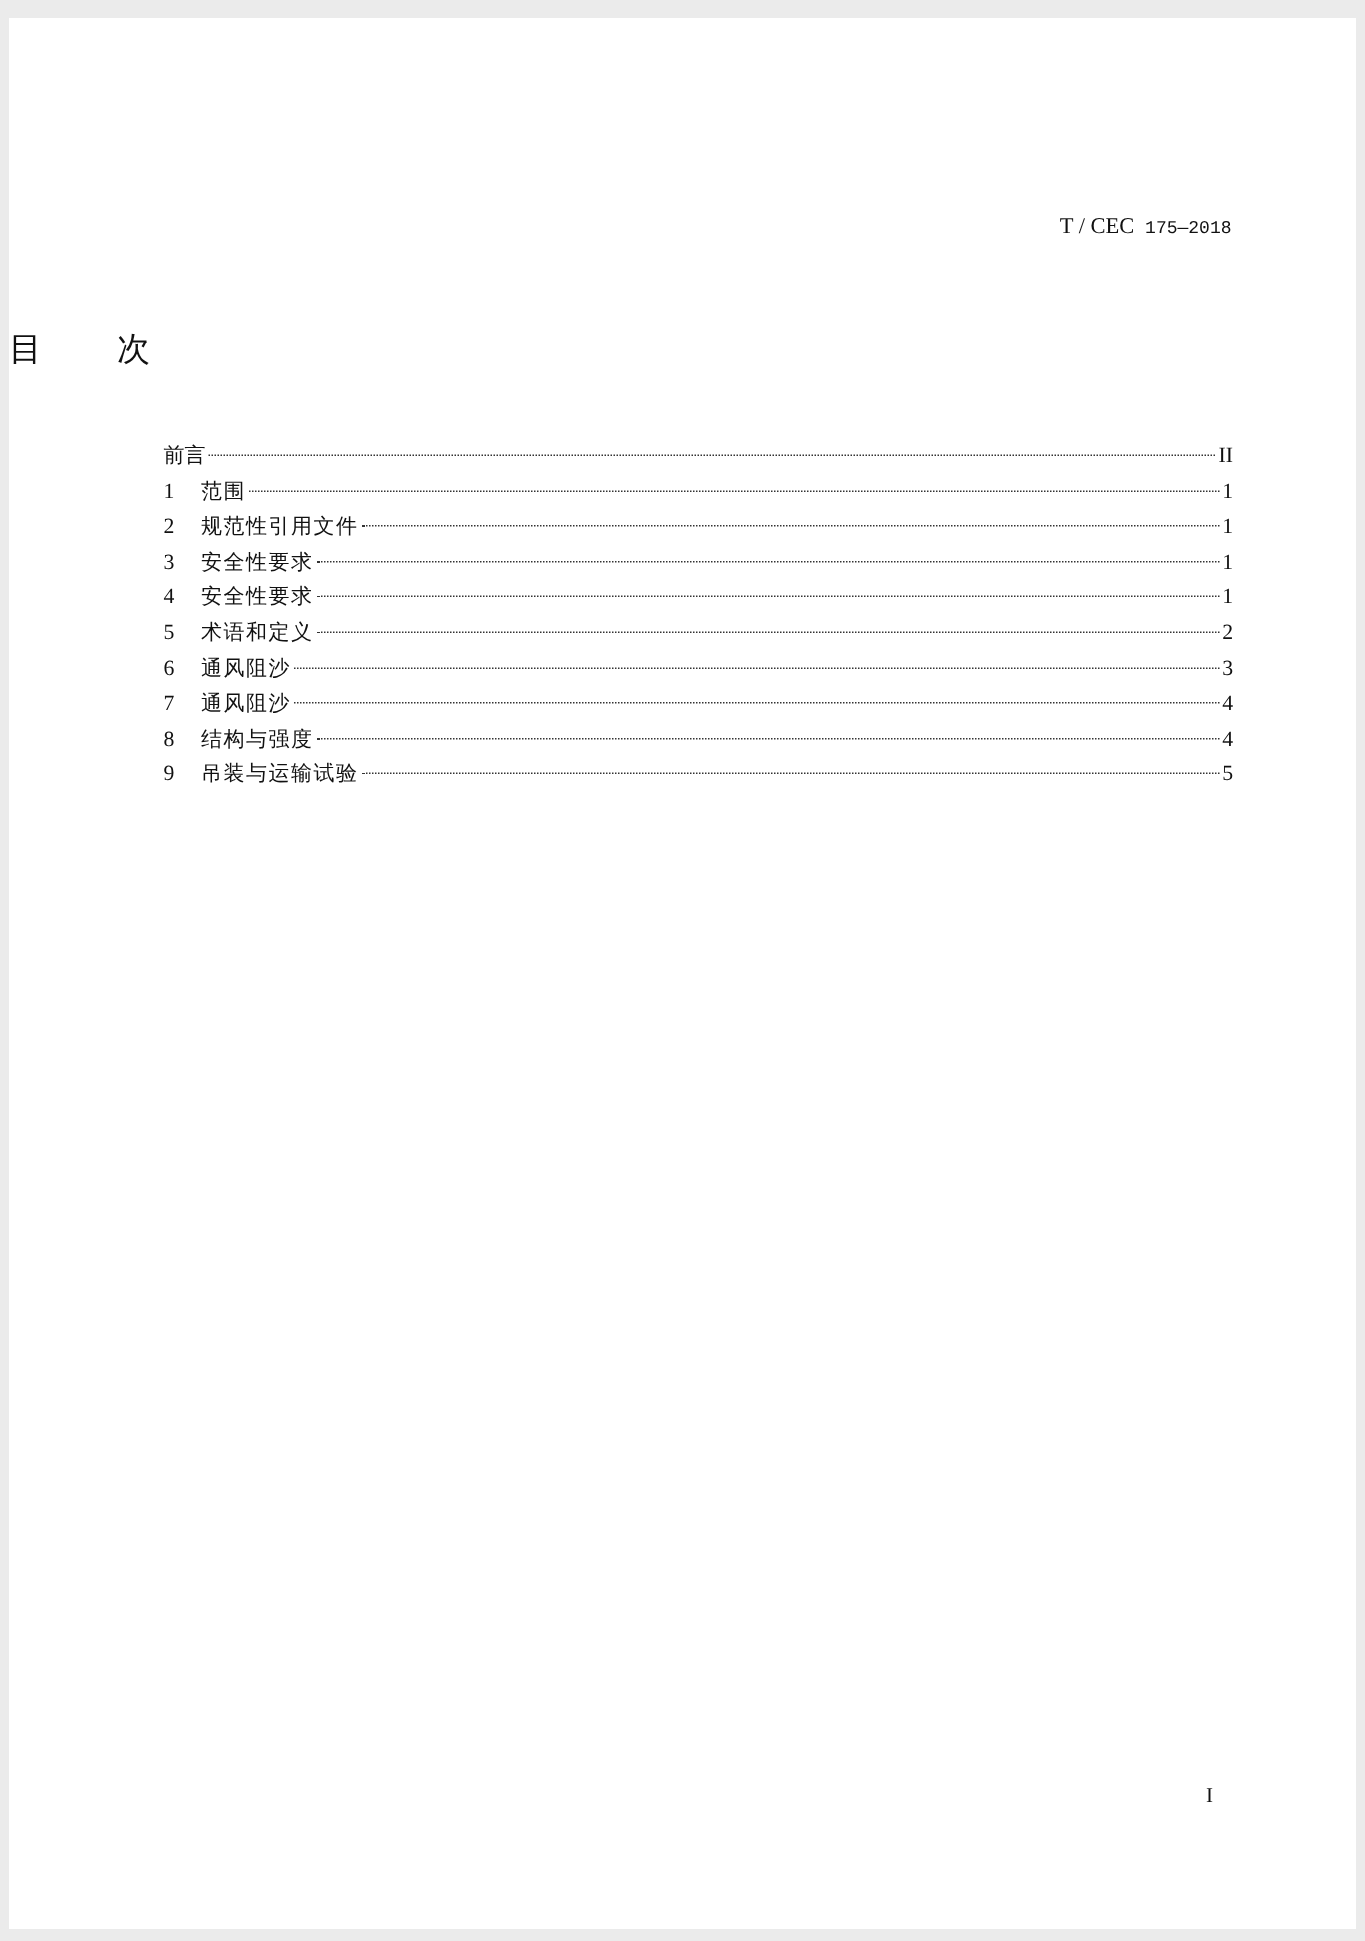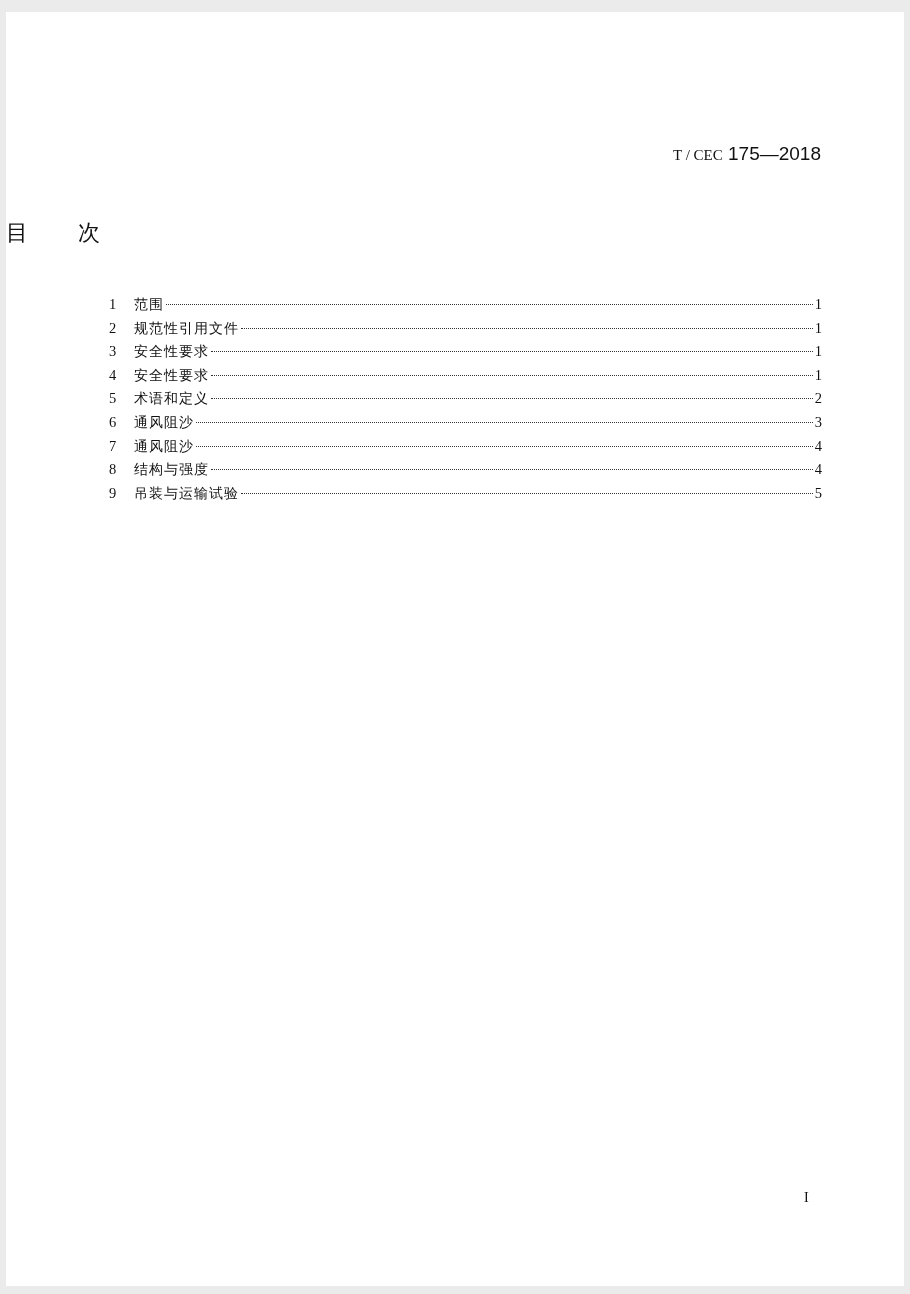--- a/index.html
+++ b/index.html
@@ -7,21 +7,21 @@
     width:910px; height:1294px; background:#ebebeb; position:relative; overflow:hidden;
     font-family:"Liberation Serif","DejaVu Serif",serif; color:#111;
   }
   .page {
     position:absolute; left:6px; top:12px; width:898px; height:1274px; background:#fff;
   }
   .std-code {
     position:absolute; right:83px; top:131px; font-size:15px; white-space:nowrap;
   }
   .std-code .prefix { font-weight:normal; font-family:"Liberation Serif",serif; }
-  .std-code .num { font-family:Liberation Sans, sans-serif; font-size:19px; }
+  .std-code .num { font-family:Liberation Mono, monospace; font-size:12px; }
   .title {
     position:absolute; left:0; width:898px; top:206px; text-align:left;
     font-family:"DejaVu Sans",sans-serif; font-size:22px; letter-spacing:0;
   }
   .title span { display:inline-block; }
   .title .gap { width:50px; }
   .toc {
     position:absolute; left:103px; top:282px; width:713px;
   }
   .toc-row {
@@ -43,20 +43,25 @@
 <div class="page">
   <div class="std-code">
     <span class="prefix">T / CEC</span><span class="num"> 175—2018</span>
   </div>
 
   <div class="title">
     <span>目</span><span class="gap"></span><span>次</span>
   </div>
 
   <div class="toc">
+    <div class="toc-row">
+      <span class="toc-label" style="letter-spacing:0;">前言</span>
+      <span class="toc-dots"></span>
+      <span class="toc-page">II</span>
+    </div>
     <div class="toc-row">
       <span class="toc-num">1</span>
       <span class="toc-label">范围</span>
       <span class="toc-dots"></span>
       <span class="toc-page">1</span>
     </div>
     <div class="toc-row">
       <span class="toc-num">2</span>
       <span class="toc-label">规范性引用文件</span>
       <span class="toc-dots"></span>

